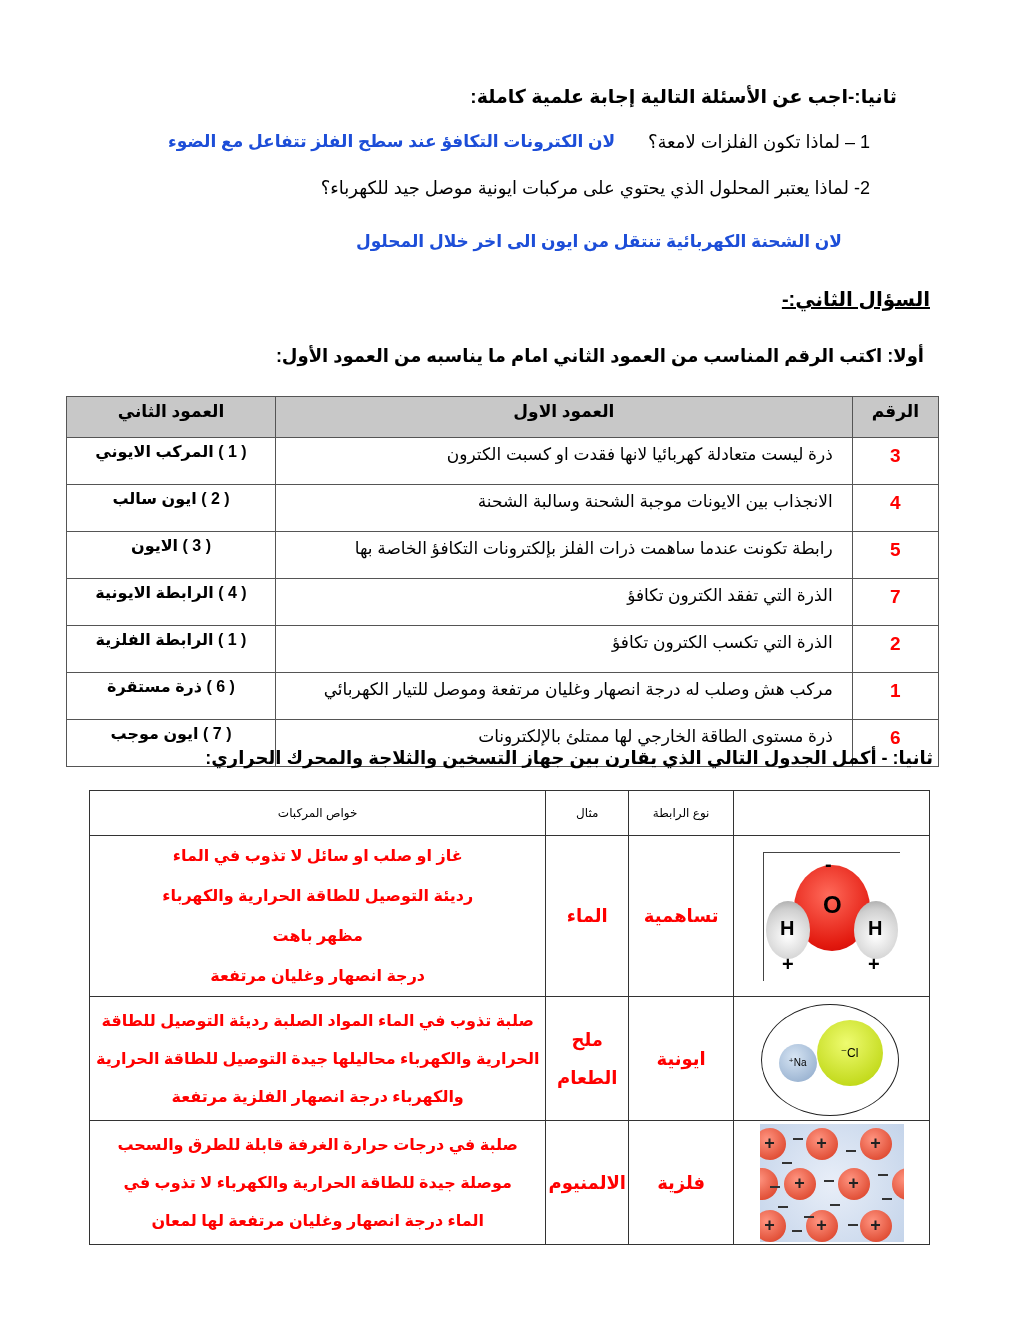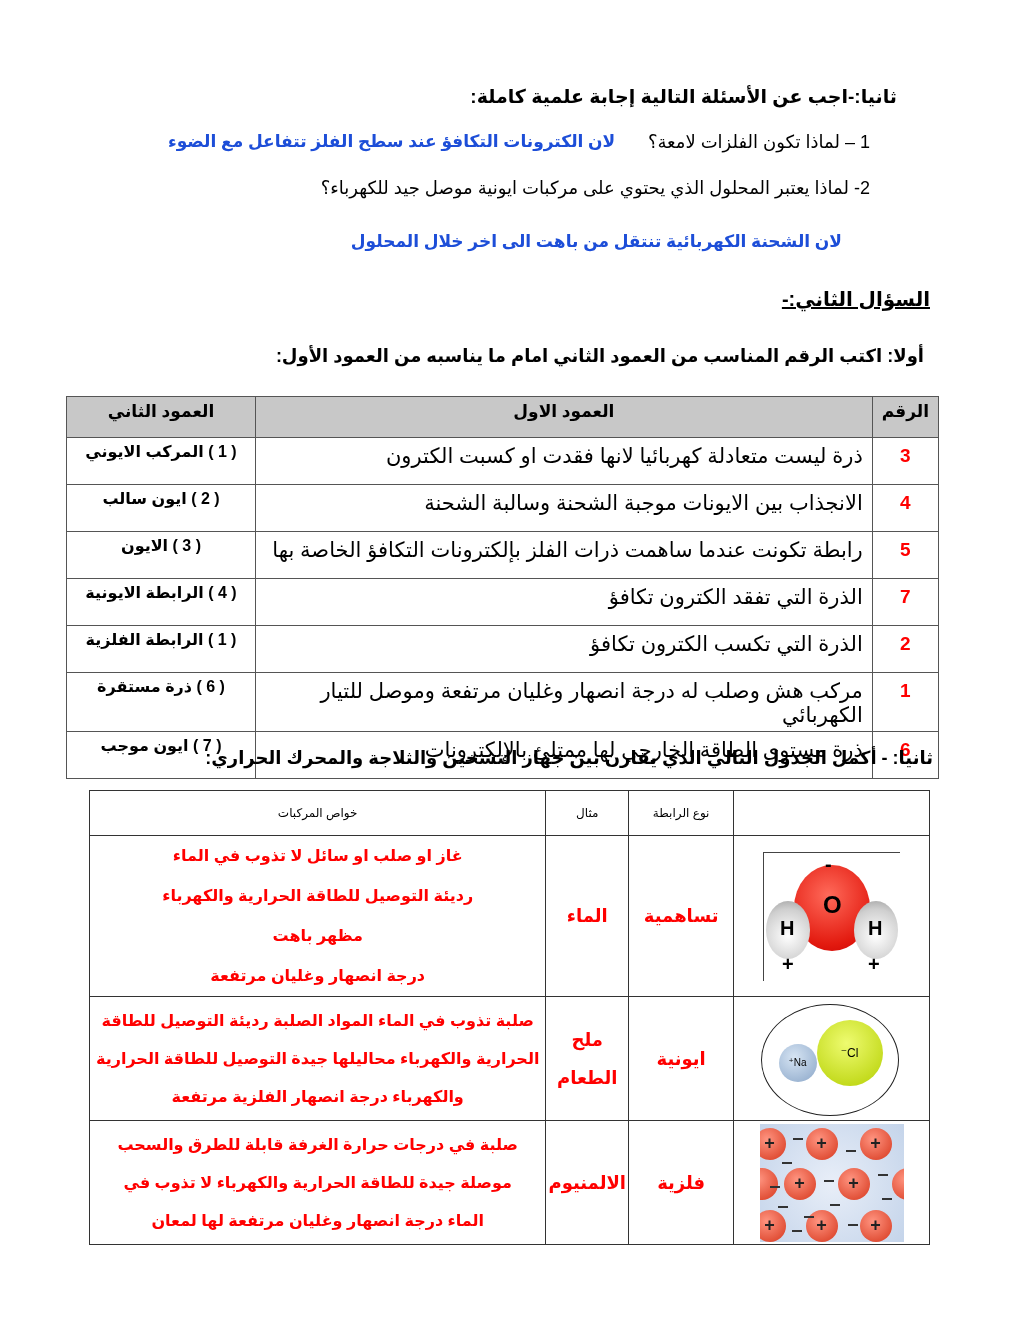--- a/index.html
+++ b/index.html
@@ -20,31 +20,31 @@
   #question-two-title { right: 90px; top: 287px; font-size: 20px; font-weight: bold; text-decoration: underline; }
   #first-instruction { right: 96px; top: 345px; font-size: 18px; font-weight: bold; }
   #second-instruction { right: 87px; top: 747px; font-size: 18px; font-weight: bold; }
 
   
   table.match {
     position: absolute; left: 66px; top: 396px; width: 873px;
     border-collapse: collapse; direction: rtl;
   }
   table.match td, table.match th {
-    border: 1.5px solid #555; vertical-align: top; padding: 4px 9px;
+    border: 1.5px solid #555; vertical-align: top; padding: 4px 19px;
   }
   table.match th {
     background: #c8c8c8; font-weight: bold; font-size: 17px; height: 32px;
     text-align: center; padding-top: 4px;
   }
   table.match th.c-num { width: 46px; text-align: right; }
   table.match th.c-second { width: 170px; }
   table.match td { height: 35px; }
   td.num { color: #ff0000; font-weight: bold; font-size: 19px; text-align: center; padding-top: 7px !important; }
-  td.first { font-size: 21px; text-align: right; padding-top: 6px !important; }
+  td.first { font-size: 17px; text-align: right; padding-top: 6px !important; }
   td.second { font-size: 16px; font-weight: bold; text-align: center; padding-top: 4px !important; }
 
   
   table.compare {
     position: absolute; left: 89px; top: 790px; width: 841px;
     border-collapse: collapse; direction: rtl;
   }
   table.compare td, table.compare th {
     border: 1.5px solid #333; text-align: center; vertical-align: middle;
   }
@@ -81,21 +81,21 @@
     background: radial-gradient(circle at 40% 35%, #ff9480, #d6361c); color: #222; font-weight: bold; font-size: 18px; line-height: 30px; text-align: center; }
   .metal .e { position: absolute; width: 10px; height: 2px; background: #333; }
 </style>
 </head>
 <body>
 
 <div id="h-second" class="abs rtl">ثانيا:-اجب عن الأسئلة التالية إجابة علمية كاملة:</div>
 <div id="q1" class="abs rtl">1 – لماذا تكون الفلزات لامعة؟</div>
 <div id="q1-answer" class="abs rtl redb">لان الكترونات التكافؤ عند سطح الفلز تتفاعل مع الضوء</div>
 <div id="q2" class="abs rtl">2- لماذا يعتبر المحلول الذي يحتوي على مركبات ايونية موصل جيد للكهرباء؟</div>
-<div id="q2-answer" class="abs rtl redb">لان الشحنة الكهربائية تنتقل من باهت الى اخر خلال المحلول</div>
+<div id="q2-answer" class="abs rtl redb">لان الشحنة الكهربائية تنتقل من ايون الى اخر خلال المحلول</div>
 
 <div id="question-two-title" class="abs rtl">السؤال الثاني:-</div>
 <div id="first-instruction" class="abs rtl">أولا: اكتب الرقم المناسب من العمود الثاني امام ما يناسبه من العمود الأول:</div>
 
 <table class="match">
   <thead>
     <tr>
       <th class="c-num">الرقم</th>
       <th class="c-first">العمود الاول</th>
       <th class="c-second">العمود الثاني</th>

